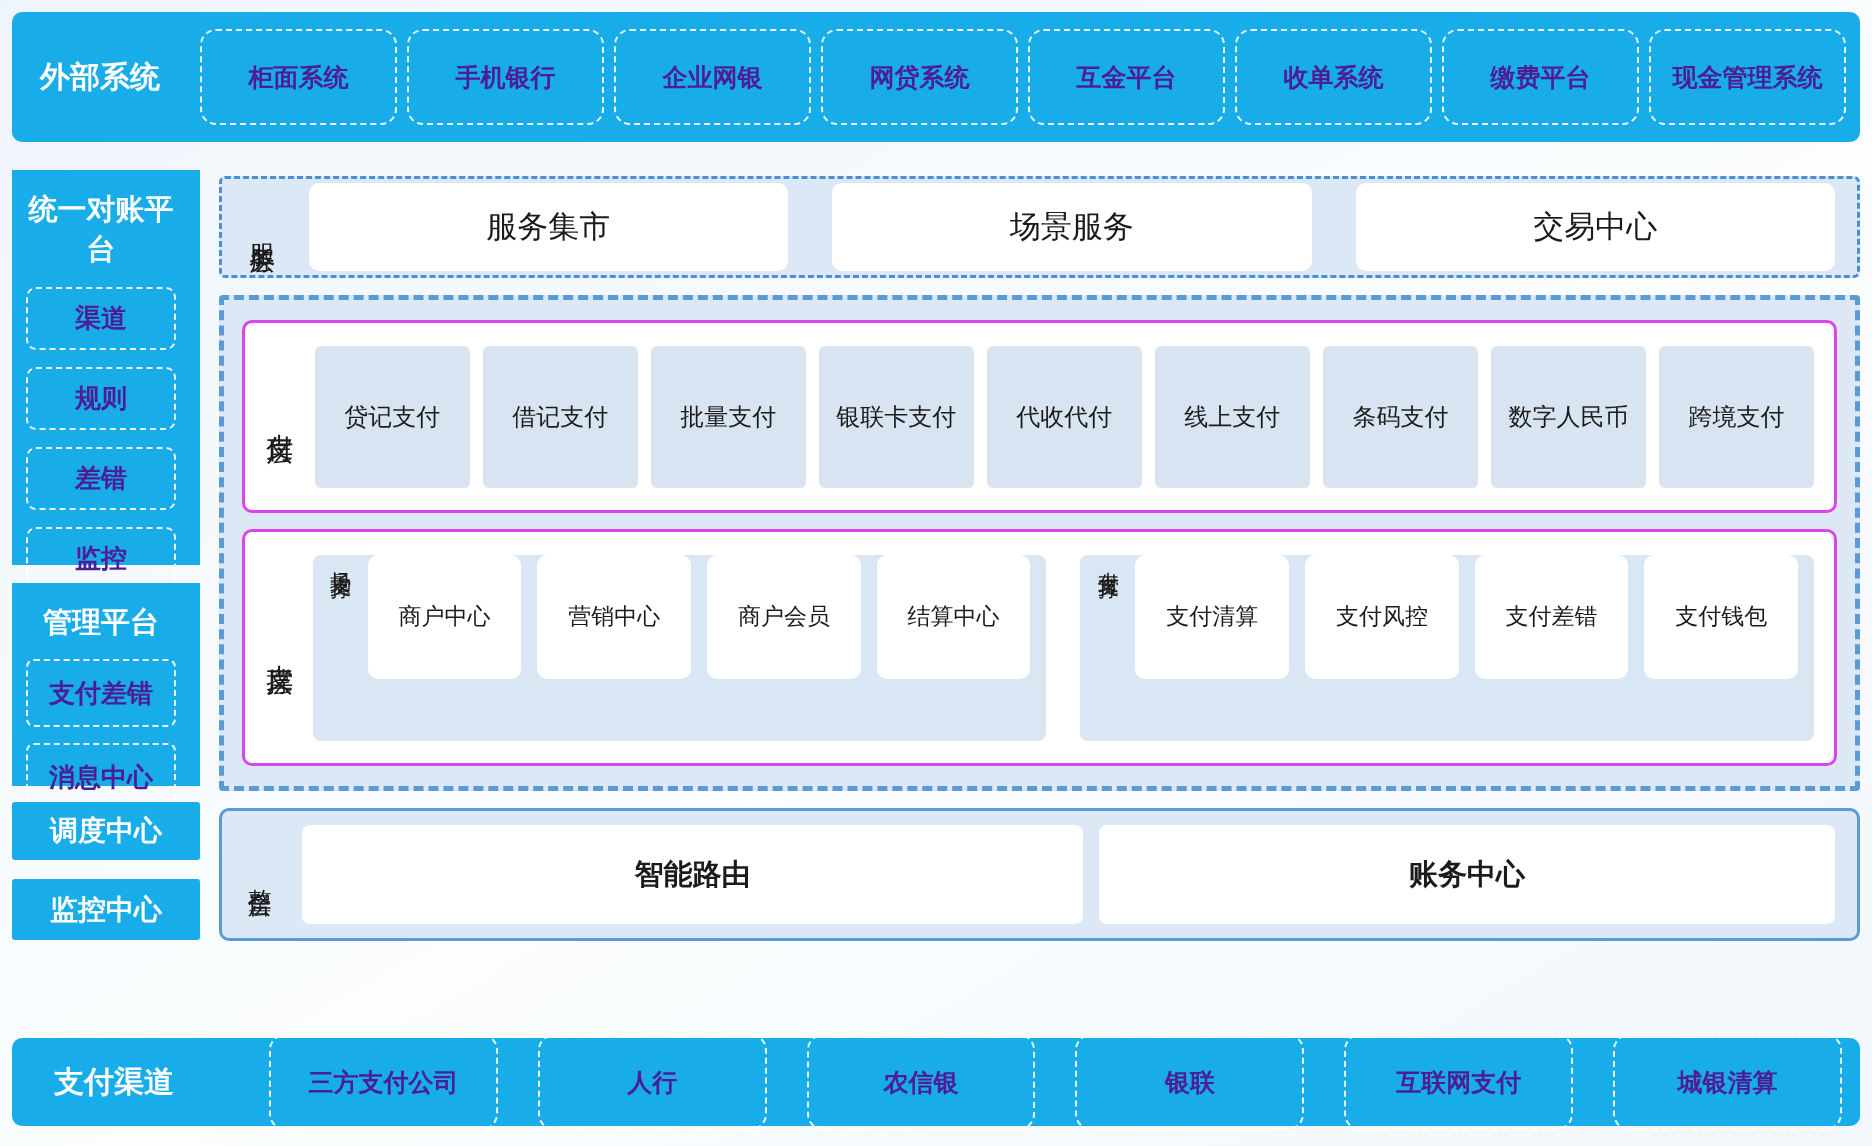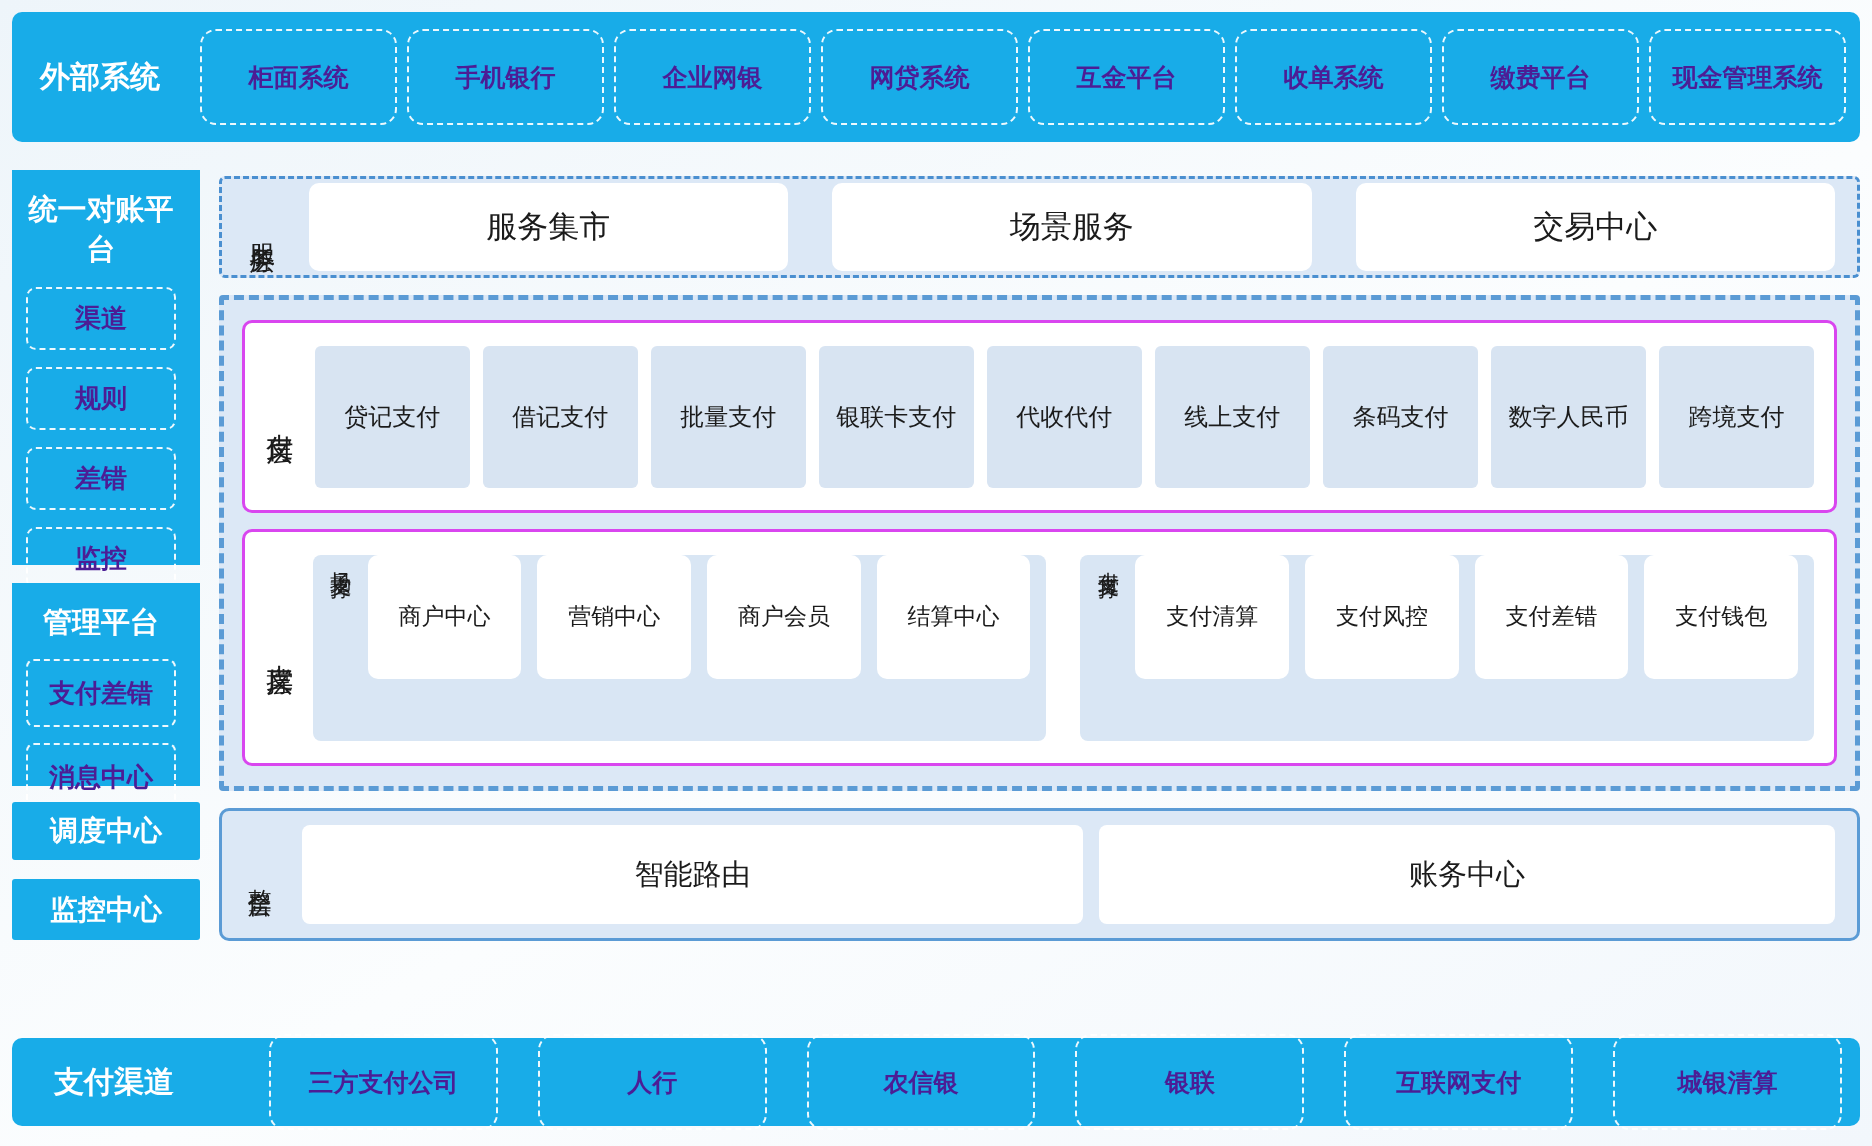--- a/index.html
+++ b/index.html
@@ -87,21 +87,21 @@
   }
   .sgroup .vlabel { font-size:21px; letter-spacing:2px; }
   .sgroup .white-item { flex:1; height:124px; font-size:23px; }
   .layer-integration {
     margin-top:17px; height:133px; flex:none;
     background:#dce8f6; border:3px solid #5b9bd5; border-radius:10px;
     display:flex; align-items:center; gap:30px; padding:0 22px 0 24px;
   }
   .layer-integration .vlabel { font-size:24px; }
   .int-items { flex:1; display:flex; gap:16px; }
-  .layer-integration .white-item { height:99px; font-size:29px; border-radius:8px; }
+  .layer-integration .white-item { height:99px; font-size:29px; border-radius:8px;font-weight:bold; }
   .int-items .white-item:nth-child(1) { flex:1.06; }
   .int-items .white-item:nth-child(2) { flex:1; }
   
   .bottombar {
     height:88px; border-radius:10px; flex:none;
     display:flex; align-items:center; padding:0 18px 0 42px; margin-bottom:8px;
   }
   .bottombar-title { width:215px; font-size:30px; font-weight:bold; flex:none; }
   .bottom-items { flex:1; display:flex; gap:40px; }
   .bottombar .wdash { flex:1; height:96px; border-radius:16px; font-size:25px; }

